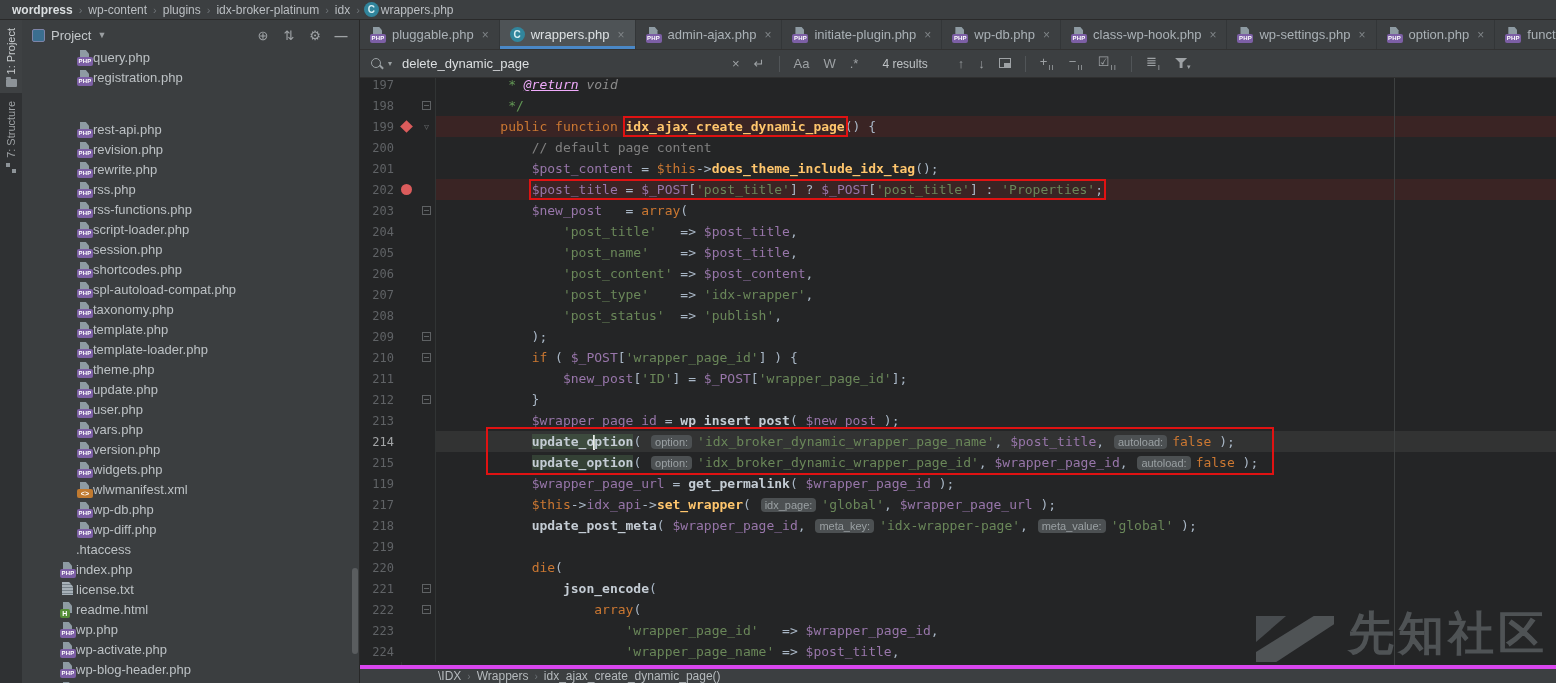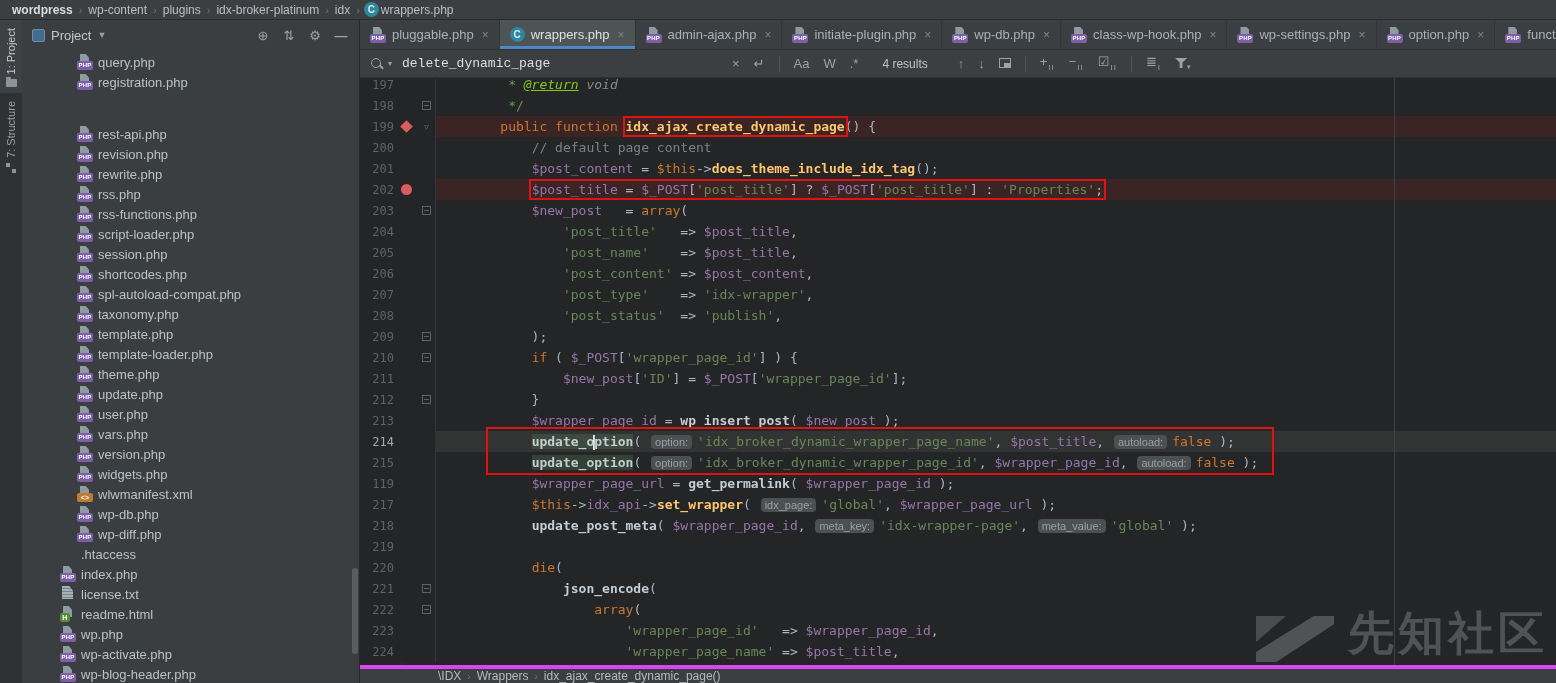--- a/index.html
+++ b/index.html
@@ -29,21 +29,21 @@
 
   
   .project { position:absolute; left:22px; top:20px; width:338px; height:663px; background:#3b3e40; border-right:1px solid #282828; }
   .phead { height:30px; display:flex; align-items:center; padding:0 8px 0 10px; font-size:13px; color:#c3c7ca; gap:6px; }
   .pview-icon { width:13px; height:13px; border:1px solid #7e8finished4a8; border:1px solid #7e84a8; background:#3b6e8f; border-radius:2px; }
   .phead .chev { font-size:9px; color:#9a9ea1; }
   .phead .spacer { flex:1; }
   .phicon { color:#9fa3a6; font-size:13px; width:20px; text-align:center; cursor:pointer; }
   .phicon.dash { font-weight:bold; }
   .ptree { position:absolute; left:0; top:30px; width:338px; height:633px; overflow:hidden; }
-  .trow { height:20px; display:flex; align-items:flex-end; gap:5px; font-size:13px; color:#bcc1c4; cursor:pointer; white-space:nowrap; }
+  .trow { height:20px; display:flex; align-items:flex-start; font-size:13px; color:#bcc1c4; cursor:pointer; white-space:nowrap; }
   .pscroll { position:absolute; left:330px; top:548px; width:6px; height:86px; background:#5a5d5f; border-radius:3px; }
 
   
   .fico { width:16px; height:16px; position:relative; flex:0 0 16px; display:inline-block; }
   .fico .pg { position:absolute; left:3px; top:0; width:9px; height:11px; background:#8e9ba3;
     clip-path:polygon(0 0,65% 0,100% 35%,100% 100%,0 100%); }
   .fico .bd { position:absolute; left:0; bottom:0; width:16px; height:9px; background:#7c5fa5; border-radius:2px;
     color:#fff; font:bold 6px/9px "Liberation Sans",sans-serif; text-align:center; letter-spacing:.2px; }
   .fico-xml .bd { background:#c07a30; font-size:7px; }
   .fico-html .bd { background:#548c37; width:10px; font-size:7px; }
@@ -60,21 +60,21 @@
   .tab.active { background:#4e5356; color:#dce0e2; }
   .tab.active:after { content:""; position:absolute; left:0; right:0; bottom:0; height:3px; background:#4a88c7; }
   .tab .x { color:#7f8487; font-size:12px; margin-left:2px; cursor:pointer; }
 
   
   .findbar { height:28px; background:#3c3f41; border-bottom:1px solid #303030; display:flex; align-items:center; padding:0 10px; }
   .lens { position:relative; width:14px; height:14px; margin-right:4px; flex:0 0 14px; }
   .lens:before { content:""; position:absolute; left:1px; top:1px; width:8px; height:8px; border:1.5px solid #9aa0a3; border-radius:50%; }
   .lens:after { content:""; position:absolute; left:9px; top:9px; width:5px; height:1.5px; background:#9aa0a3; transform:rotate(45deg); }
   .lens-caret { color:#9aa0a3; font-size:8px; margin-right:10px; }
-  .fb-query { width:330px; font-size:13px; color:#dcdfe1; cursor:text;font-family:Liberation Mono, monospace; }
+  .fb-query { width:330px; font-size:13px; color:#dcdfe1; cursor:text; }
   .fb-controls { display:flex; align-items:center; gap:14px; }
   .fbi { color:#9ea2a5; font-size:13px; cursor:pointer; position:relative; line-height:1; }
   .fbi .sub { font-size:8px; vertical-align:sub; margin-left:1px; letter-spacing:1px; }
   .fbsep { width:1px; height:16px; background:#515558; }
   .fb-results { font-size:12px; color:#bfc3c6; margin:0 16px 0 10px; }
   .win-icon { width:12px; height:10px; border:1.5px solid #9ea2a5; position:relative; display:inline-block; }
   .win-icon:after { content:""; position:absolute; right:0; bottom:0; width:6px; height:4px; background:#9ea2a5; }
   .funnel { width:12px; height:10px; background:#9ea2a5; clip-path:polygon(0 0,100% 0,62% 45%,62% 100%,38% 100%,38% 45%); display:inline-block; }
   .funnel-caret { font-size:7px; color:#9ea2a5; vertical-align:bottom; }
 
@@ -92,21 +92,21 @@
   .fold-arrow { color:#5e6163; font-size:10px; }
   .codetxt { flex:1; height:21px; line-height:21px; white-space:pre; overflow:hidden;
     font:13px/21px "DejaVu Sans Mono",monospace; color:#a9b7c6; padding-left:33px; }
   .line.hl-red .codetxt { background:#3a2424; }
   .line.hl-caret .codetxt { background:#323333; }
   .line.hl-caret .ln { color:#a4a6a8;text-align:right; }
 
   .tk.t { color:#a9b7c6; } .tk.k { color:#cc7832; } .tk.f { color:#ffc66d; font-weight:600; }
   .tk.g { color:#c4ccd4; font-weight:600; } .tk.v { color:#9876aa; } .tk.s { color:#6a8759; }
   .tk.c { color:#808080; } .tk.d { color:#629755; }
-  .tk.du { color:#84cc16; text-decoration:underline; font-style:italic; }
+  .tk.du { color:#f0abfc; text-decoration:underline; font-style:italic; }
   .tk.di { color:#8c8c8c; font-style:italic; }
   .tk.h { background:#4c5052; color:#9aa0a3; border-radius:4px; padding:1px 4px; margin:0 5px 0 2px;
     font:11px "Liberation Sans",sans-serif; }
   .tk.occ { background:rgba(89,134,89,.30); }
   .caretbar { display:inline-block; width:2px; height:15px; background:#ececec; vertical-align:middle; margin:0 -1px; }
   .redbox { outline:2px solid #e01212; outline-offset:1px; }
   .annobox { position:absolute; left:126px; top:349px; width:788px; height:48px; border:2px solid #e01212; pointer-events:none; }
   .guide { position:absolute; left:1034px; top:0; width:1px; height:587px; background:#3e4141; }
 
   

